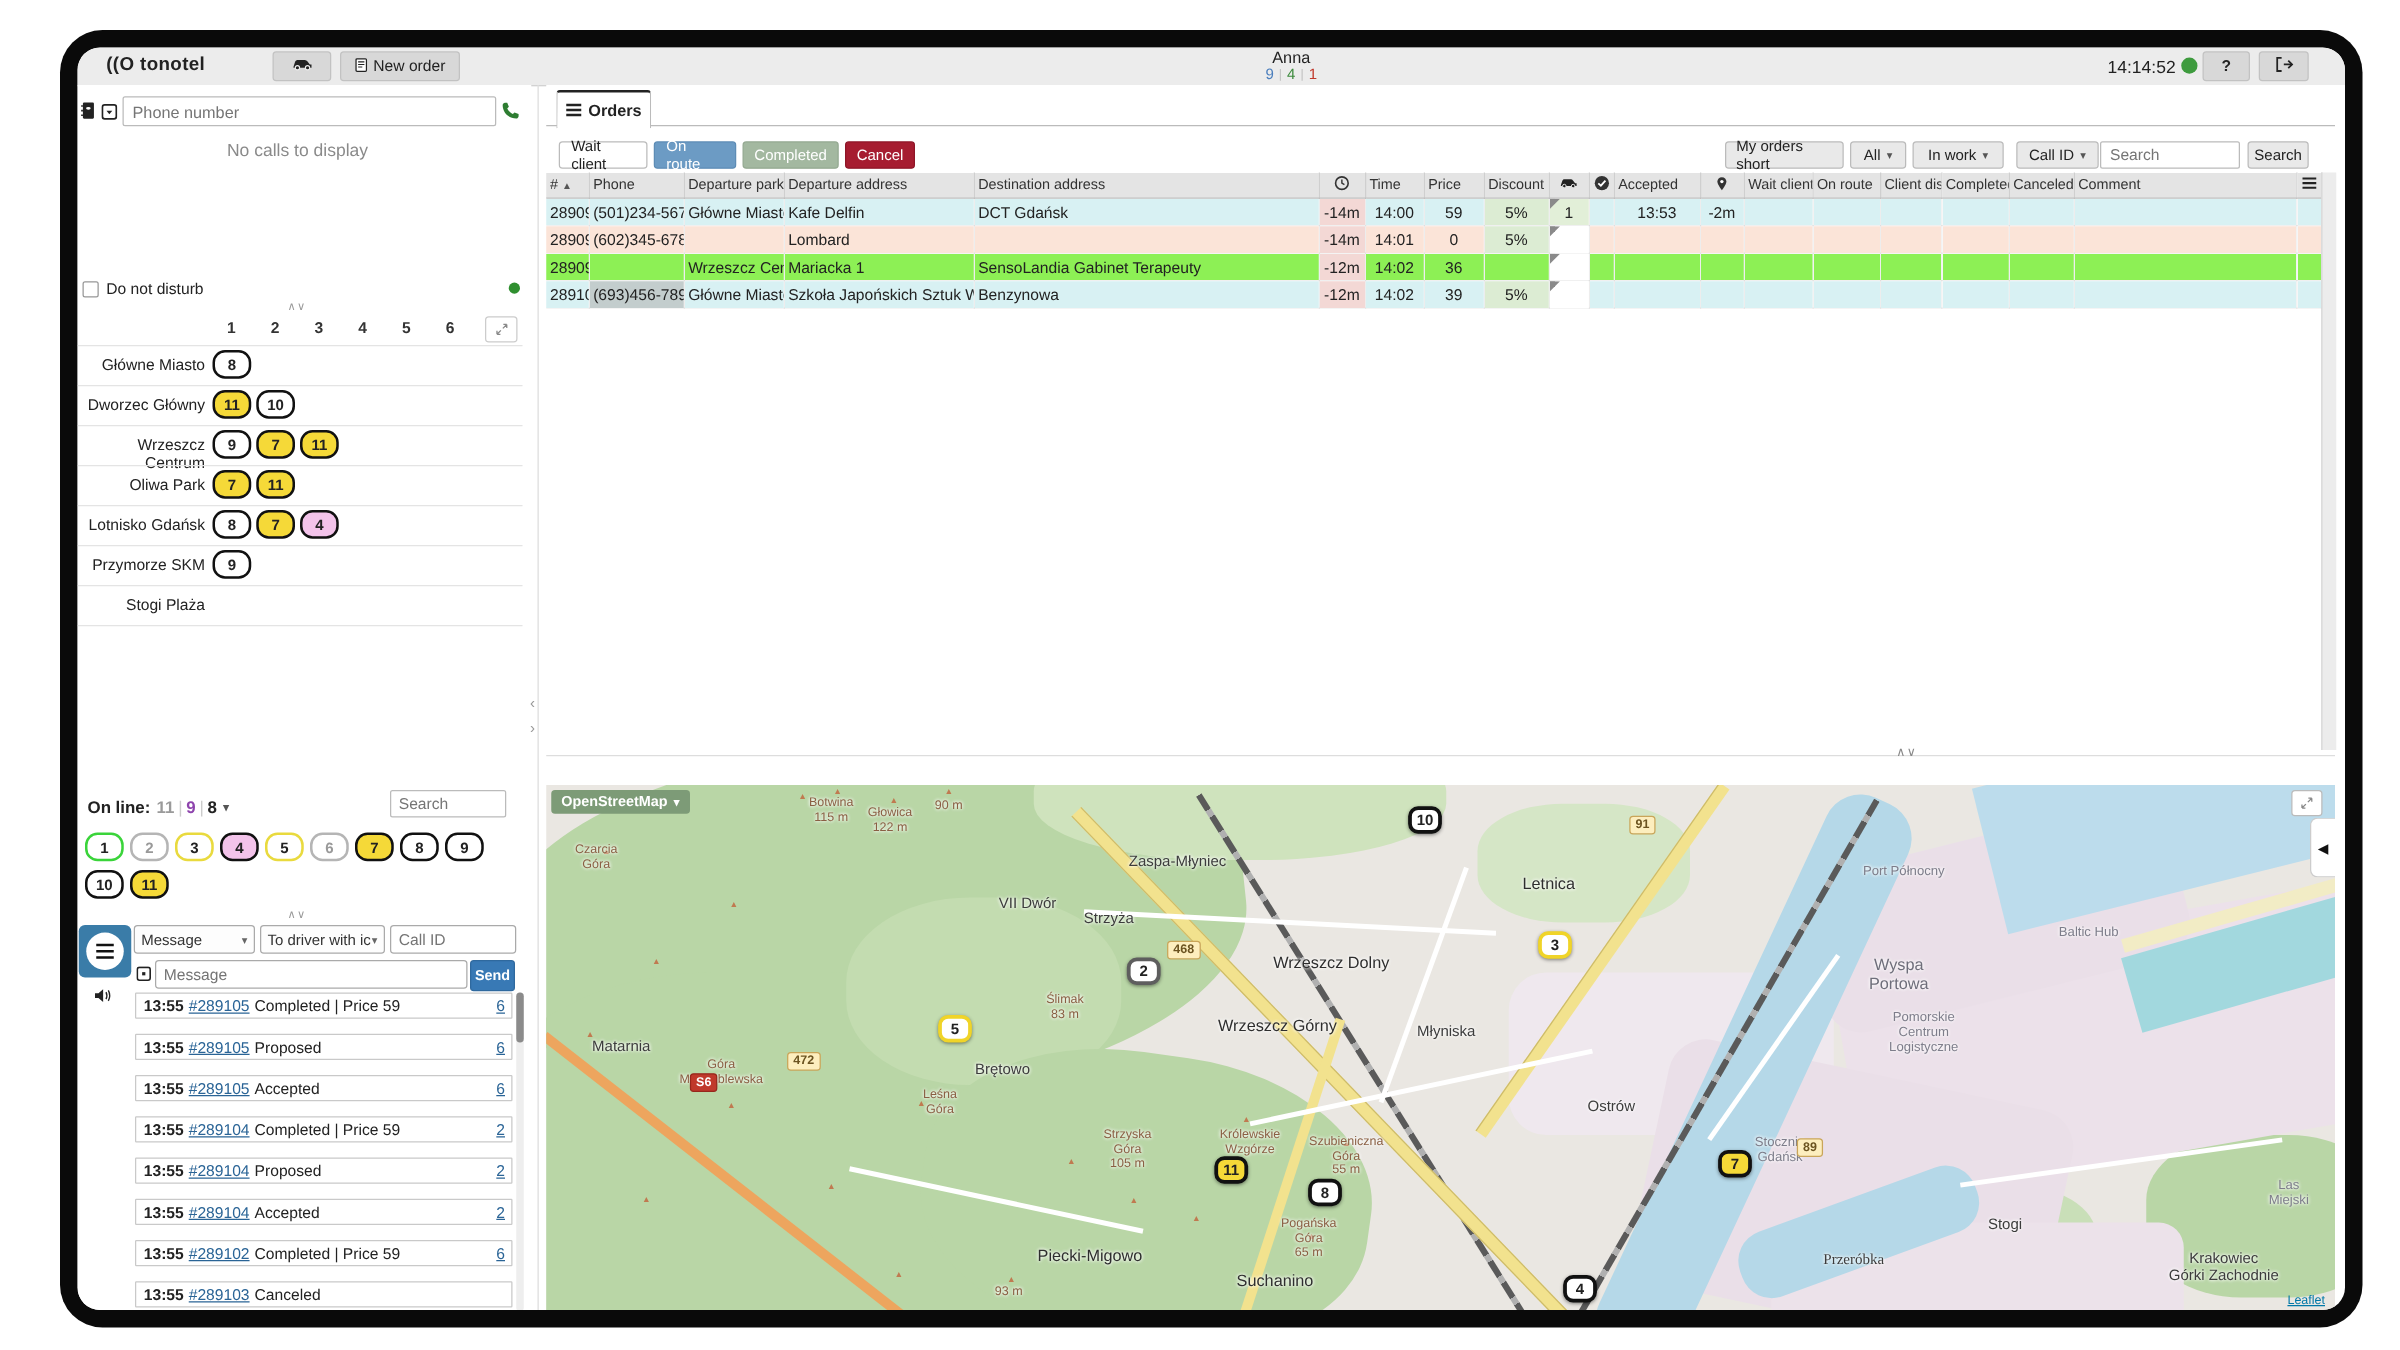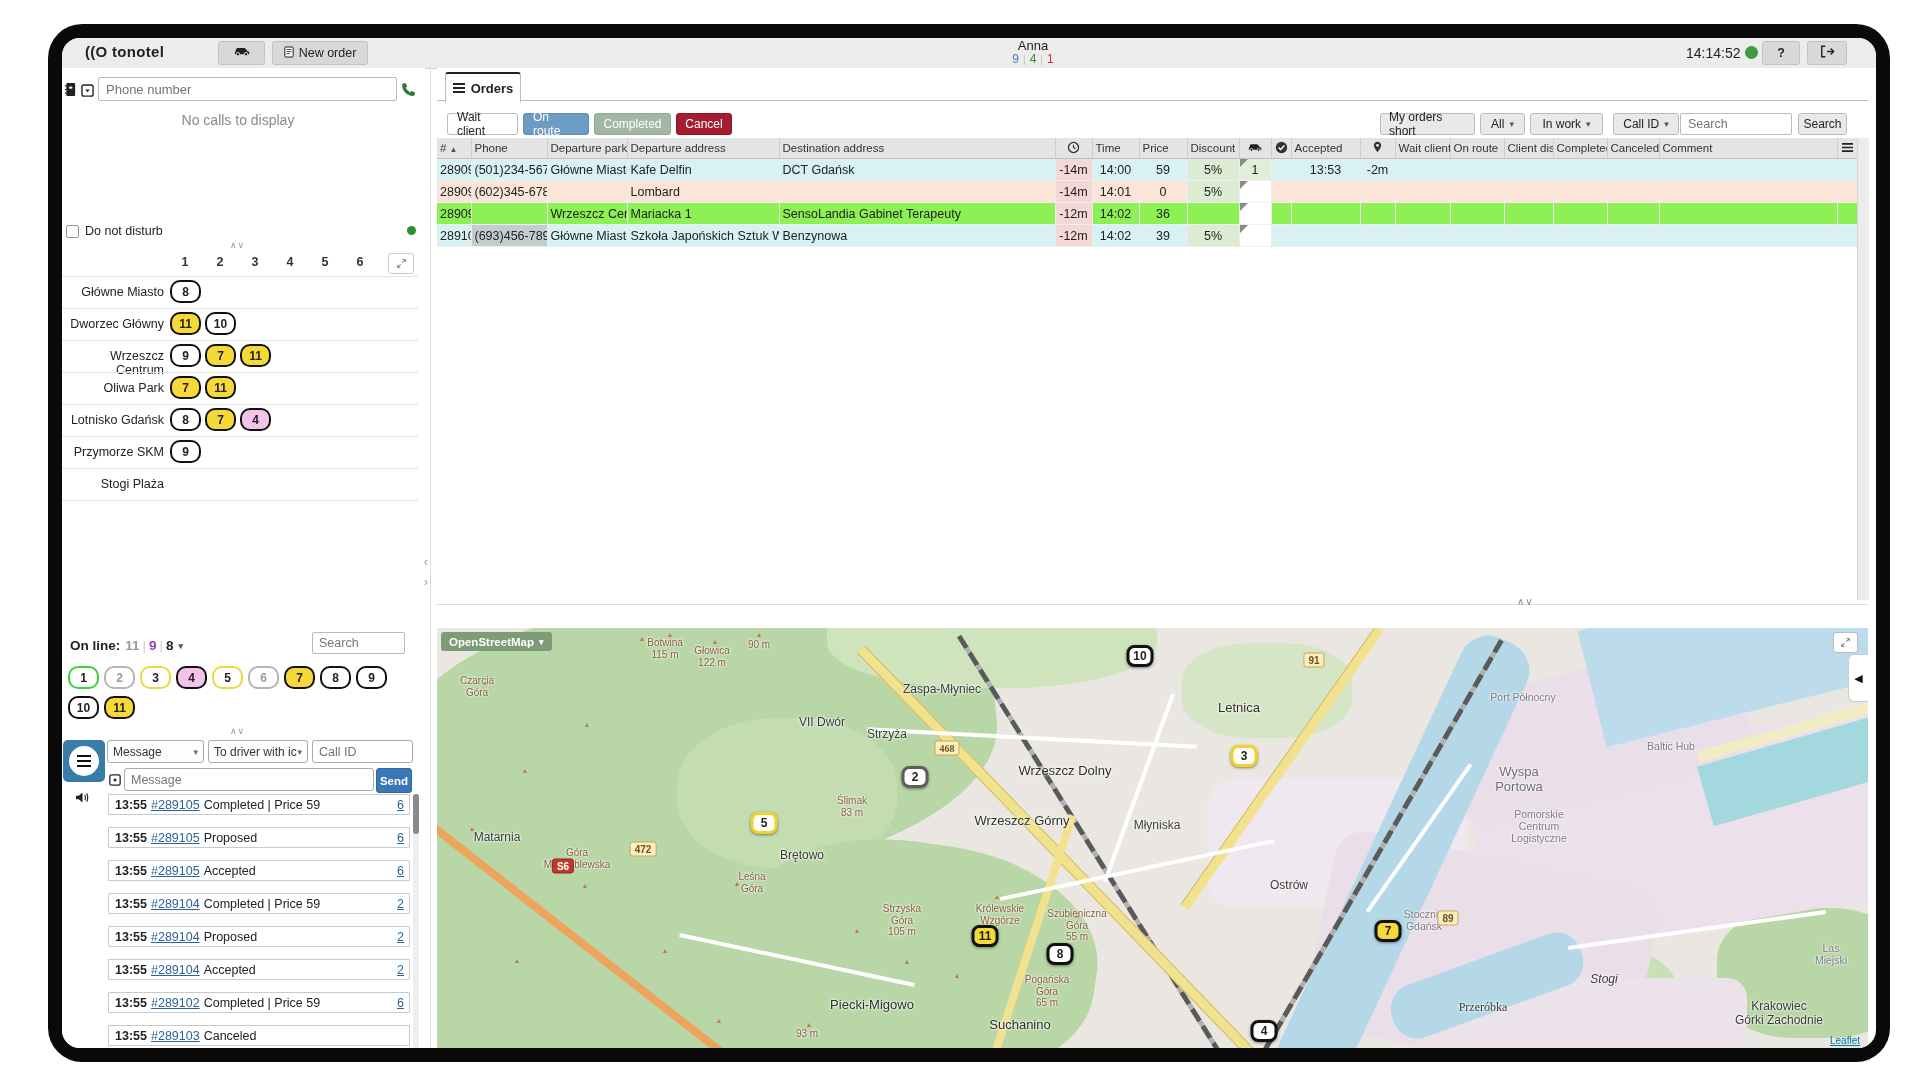--- a/index.html
+++ b/index.html
@@ -697,25 +697,25 @@
           <div class="map-label lb-peak" style="left: 640px; top: 297px;">Szubieniczna
 Góra
 55 m</div>
           <div class="map-label lb-peak" style="left: 610px; top: 363px;">Pogańska
 Góra
 65 m</div>
           <div class="map-label lb-place" style="left: 435px; top: 377px;">Piecki-Migowo</div>
           <div class="map-label lb-place" style="left: 583px; top: 397px;">Suchanino</div>
           <div class="map-label lb-peak" style="left: 370px; top: 406px;">93 m</div>
           <div class="map-label lb-suburb" style="left: 1046px; top: 380px; font-family: Liberation Serif, serif;">Przeróbka</div>
-          <div class="map-label lb-suburb" style="left: 1167px; top: 352px; font-style: italic;">Stogi</div>
+          <div class="map-label lb-suburb" style="left: 1167px; top: 352px;">Stogi</div>
           <div class="map-label lb-area" style="left: 1394px; top: 326px;">Las Miejski</div>
           <div class="map-label lb-suburb" style="left: 1342px; top: 386px;">Krakowiec
 Górki Zachodnie</div>
-          <div class="badge tan" style="left: 510px; top: 120px; font-family: Liberation Serif, serif;">468</div>
+          <div class="badge tan" style="left: 510px; top: 132px;">468</div>
           <div class="badge tan" style="left: 877px; top: 32px;">91</div>
           <div class="badge tan" style="left: 206px; top: 221px;">472</div>
           <div class="badge red" style="left: 126px; top: 238px;">S6</div>
           <div class="badge tan" style="left: 1011px; top: 290px;">89</div>
           <div class="marker " style="left: 703px; top: 28px;">10</div>
           <div class="marker yellow-border" style="left: 807px; top: 128px;">3</div>
           <div class="marker gray" style="left: 478px; top: 149px;">2</div>
           <div class="marker yellow-border" style="left: 327px; top: 195px;">5</div>
           <div class="marker yellow-fill" style="left: 548px; top: 308px;">11</div>
           <div class="marker " style="left: 623px; top: 326px;">8</div>

